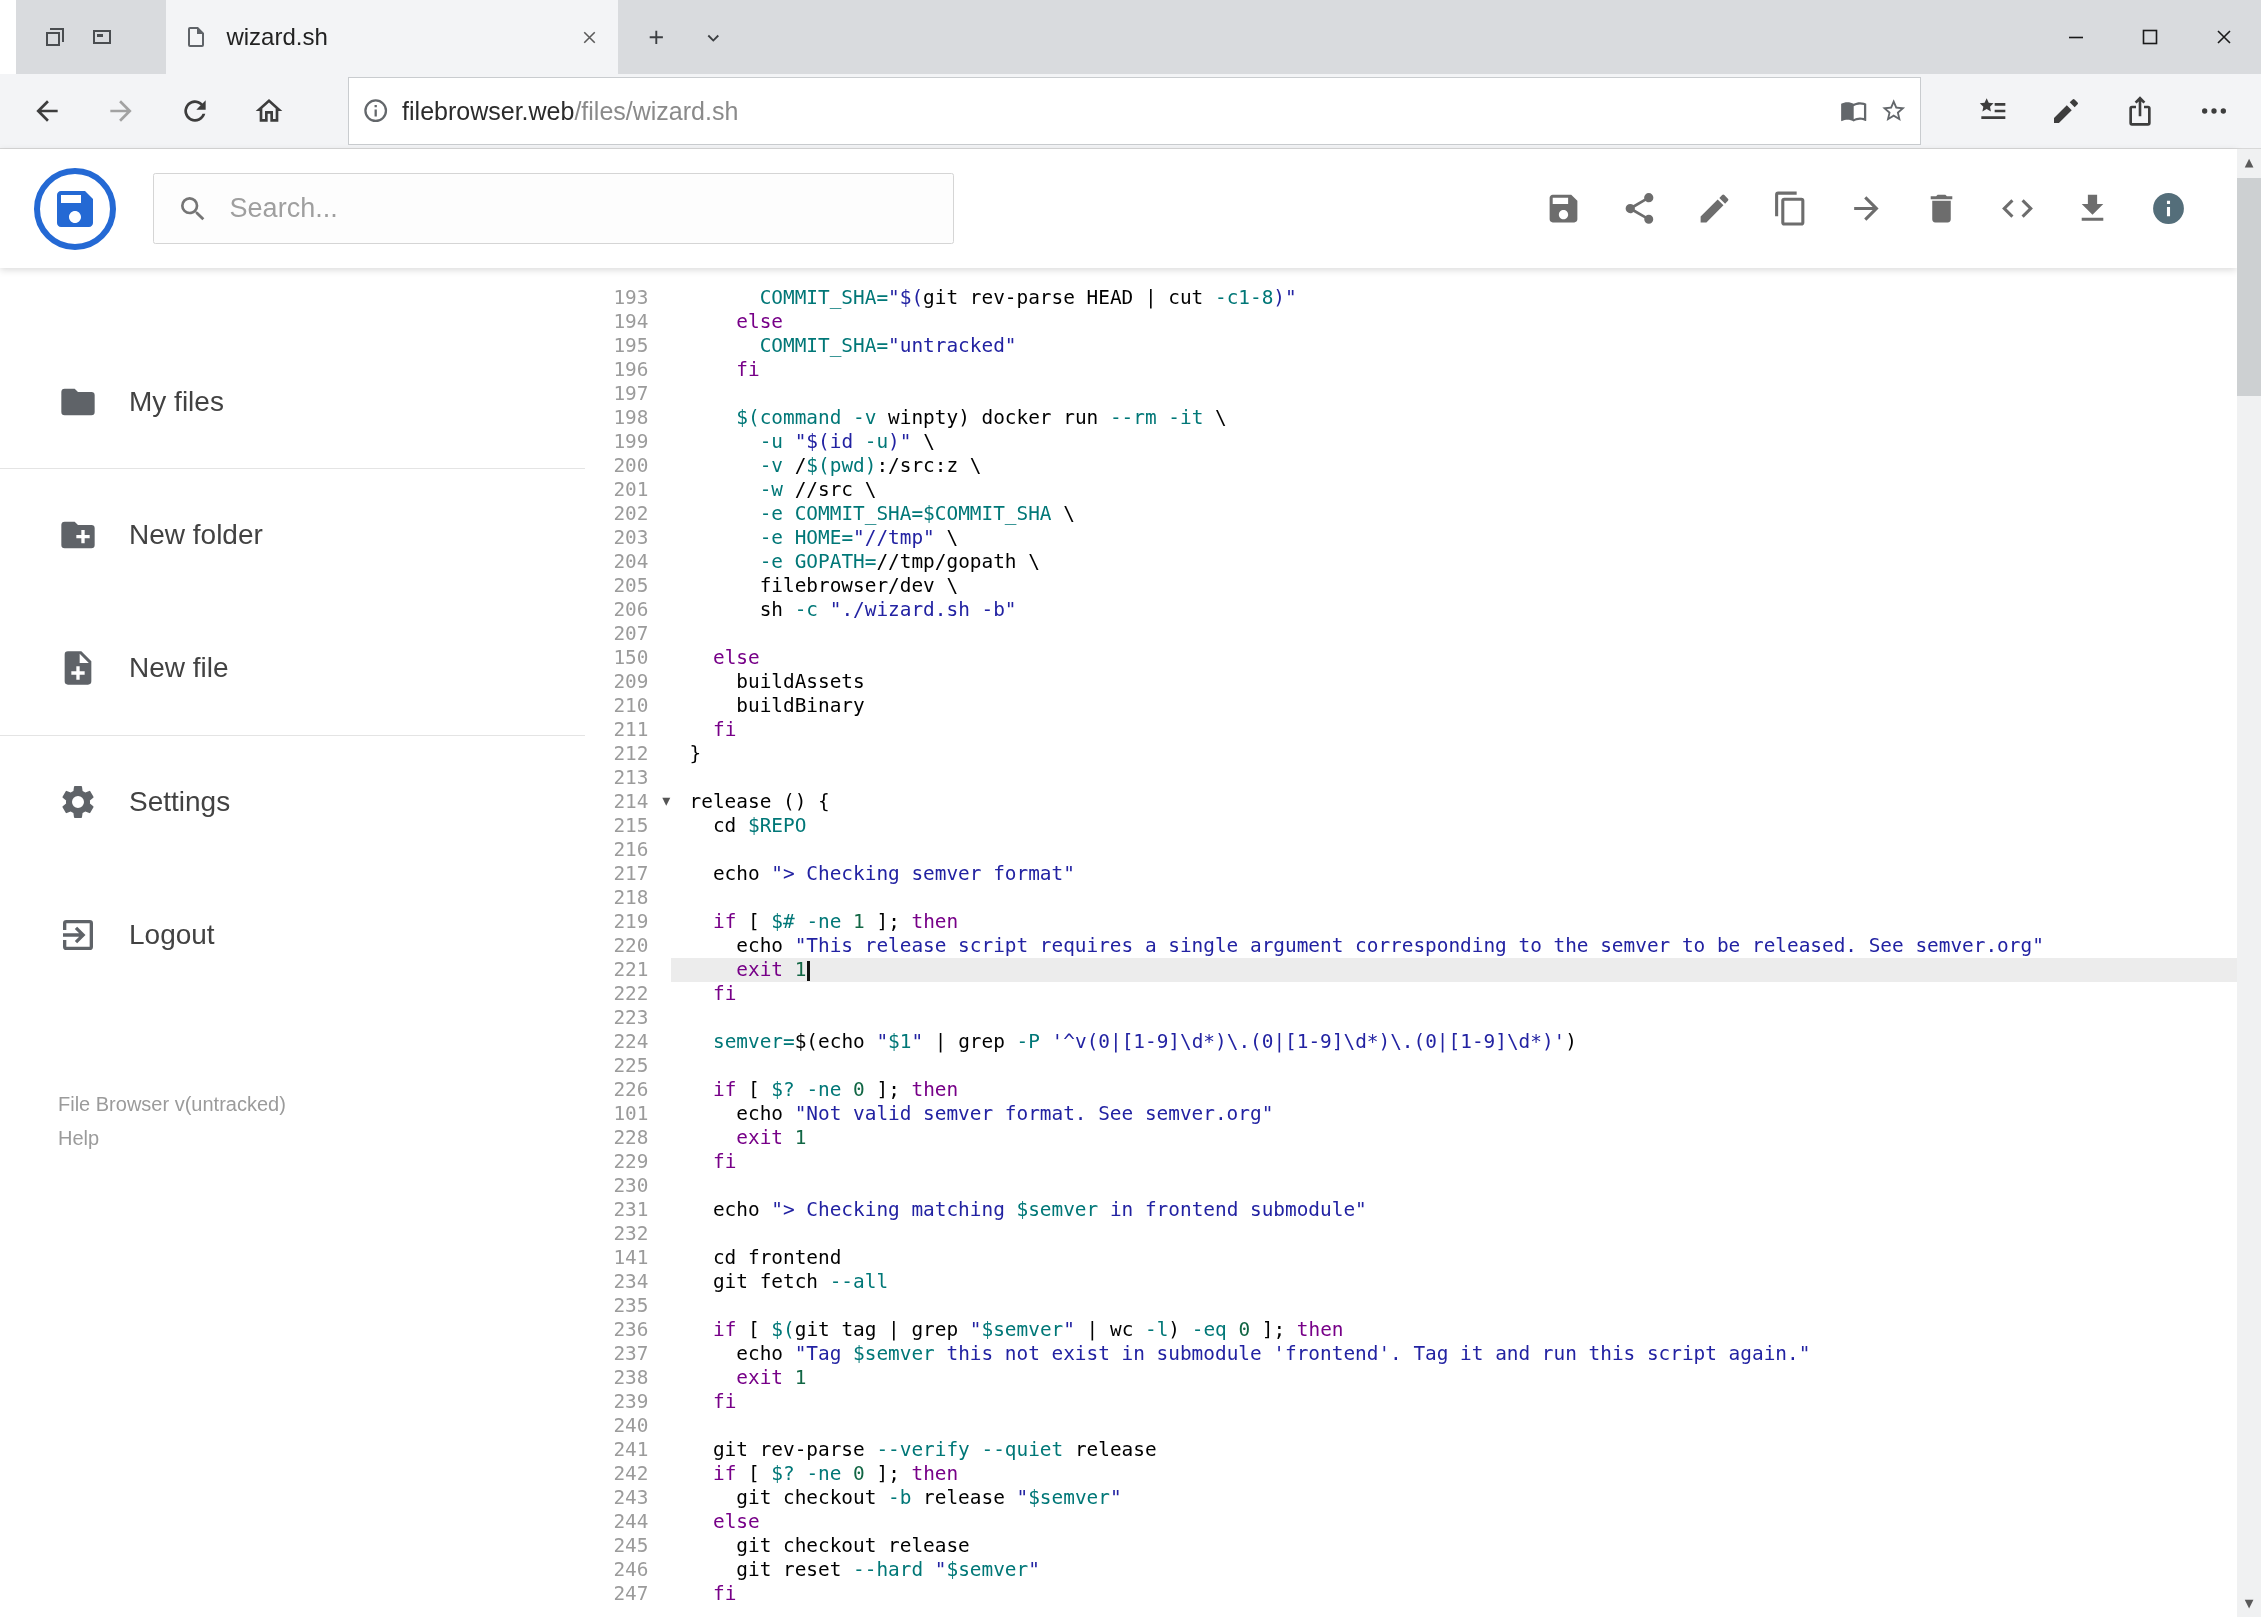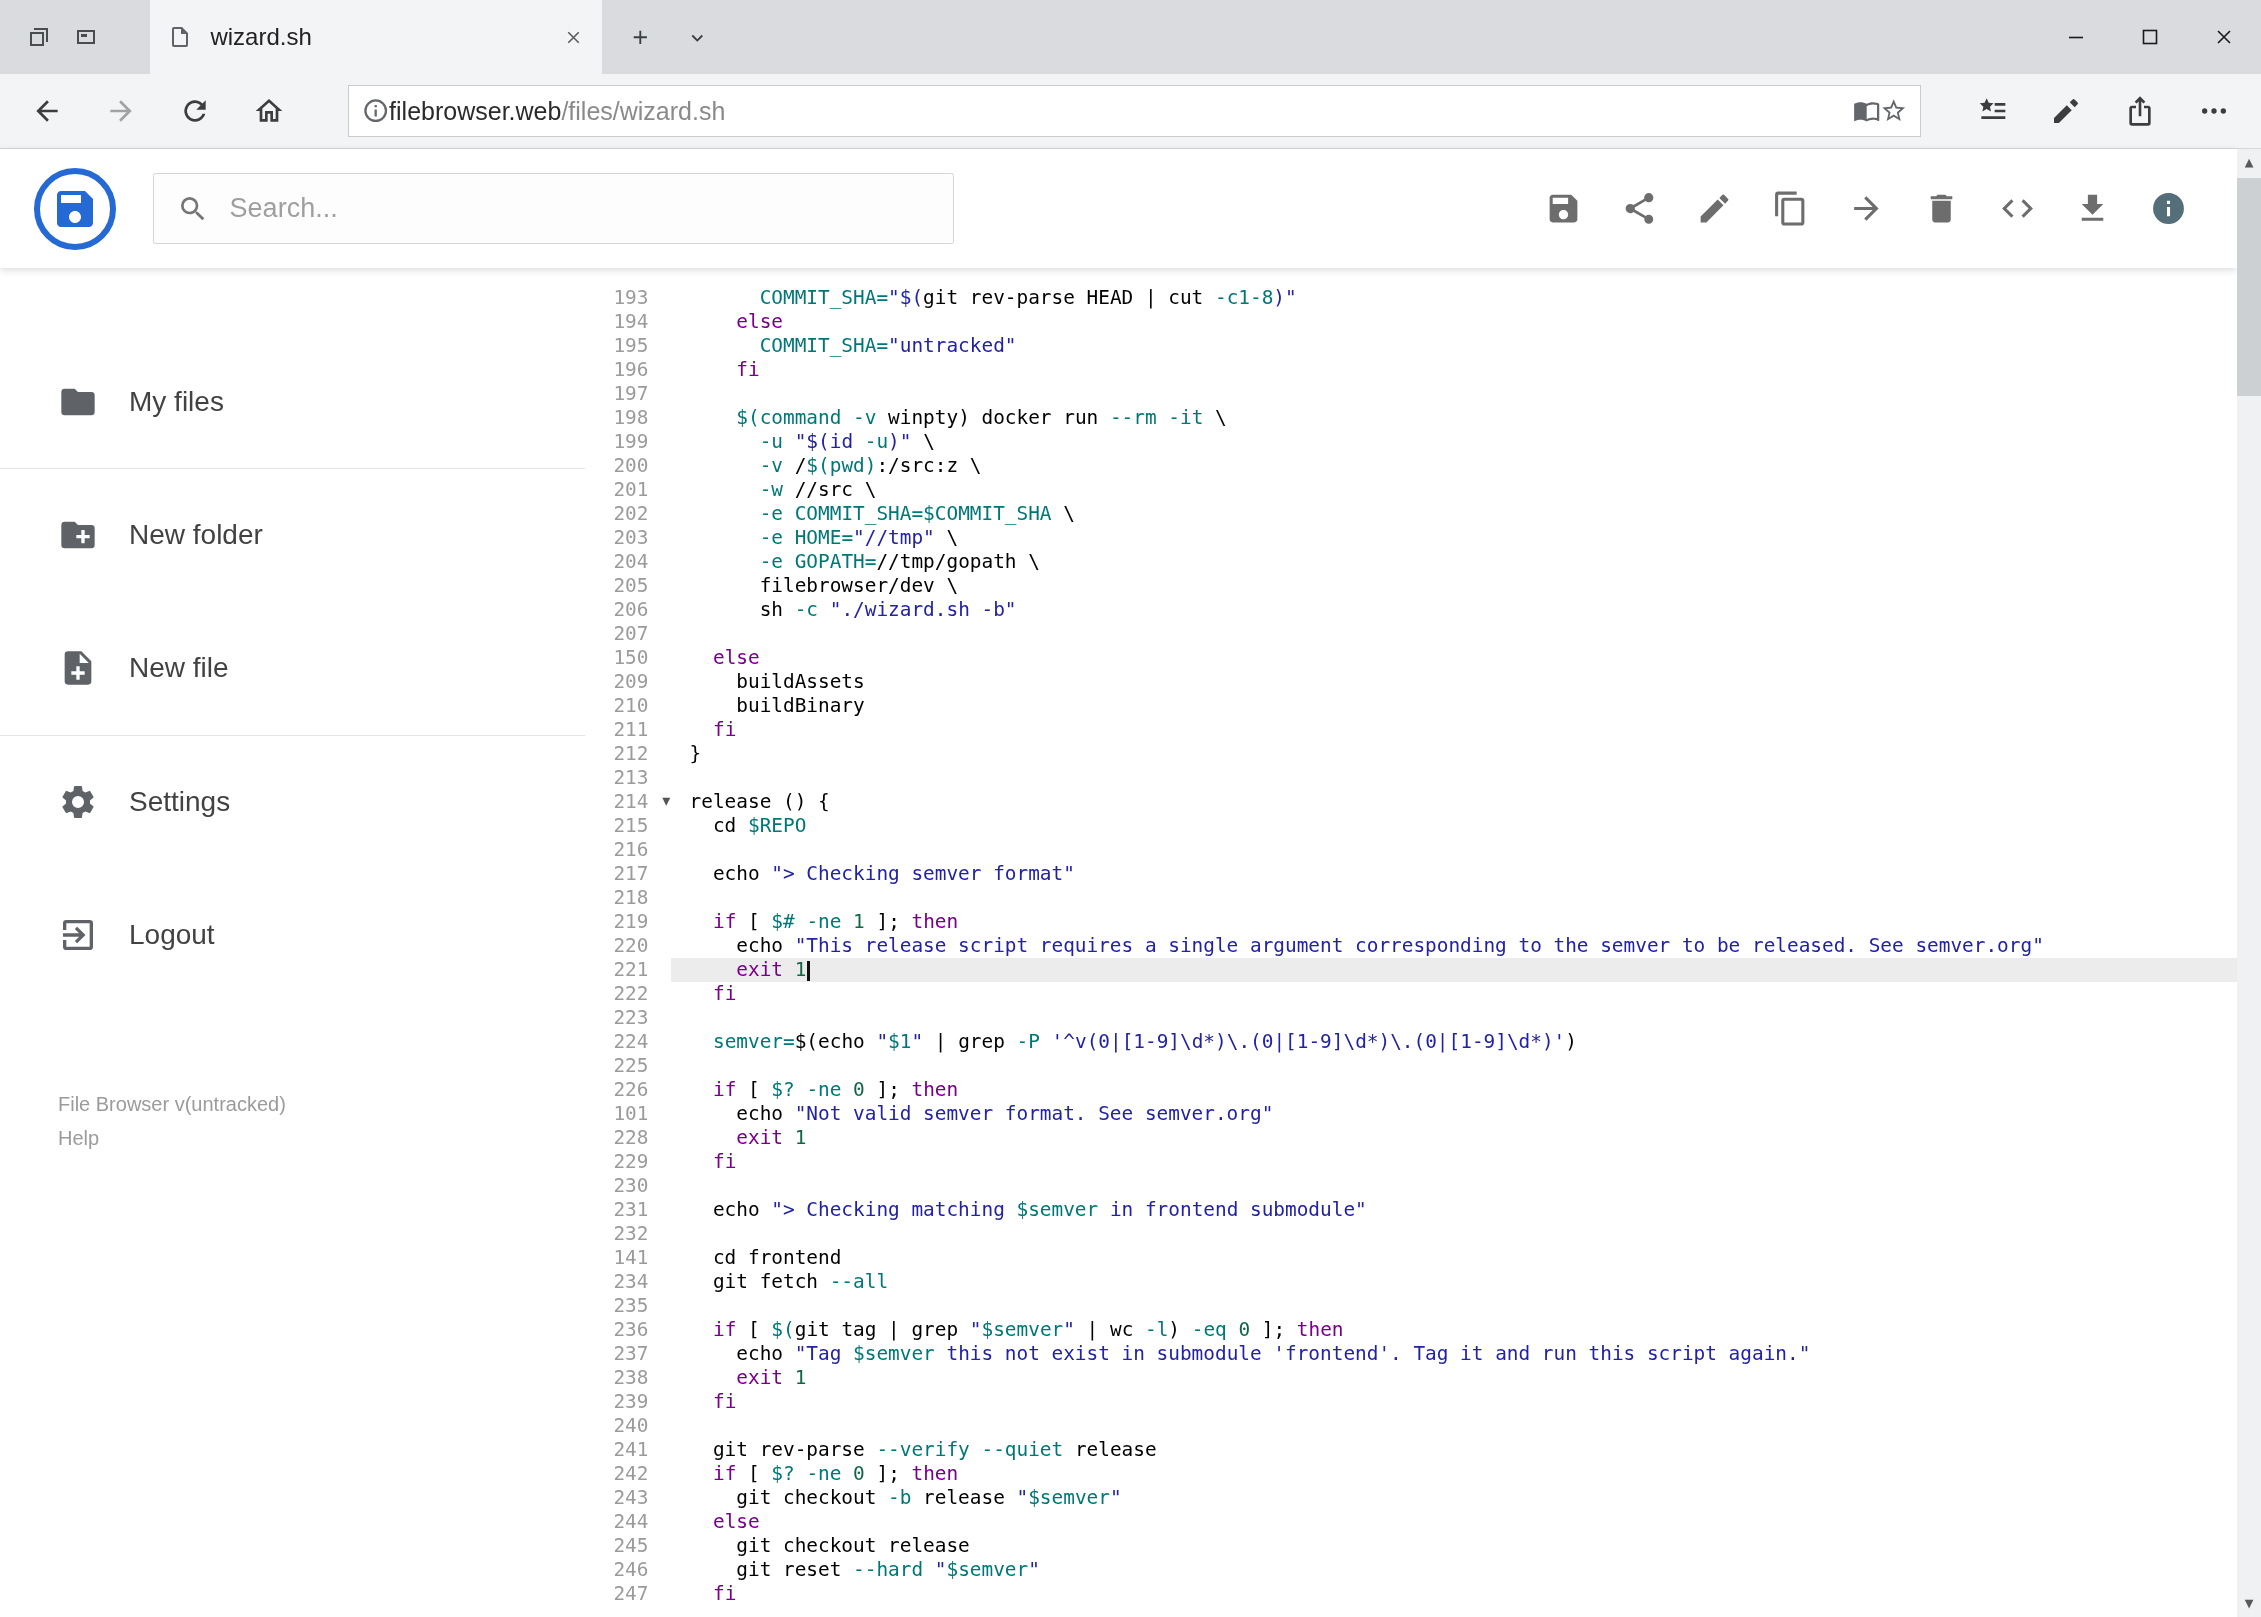--- a/index.html
+++ b/index.html
@@ -1,42 +1,42 @@
 <!DOCTYPE html>
 <html style="font-size:13px"><head>
 <meta charset="utf-8">
 <style>
   *{margin:0;padding:0;box-sizing:border-box}
   html,body{background:#fff}
   body{font-family:"Liberation Sans",sans-serif}
   .screen{position:relative;width:2261px;height:1617px;overflow:hidden;background:#fff}
 
   
-  .tabstrip{position:absolute;top:0;left:0;right:0;height:74px;background:#d9dbde;display:flex;align-items:center}
+  .tabstrip{position:absolute;top:0;left:16px;right:0;height:74px;background:#d9dbde;display:flex;align-items:center}
   .strip-icons{display:flex;padding-left:19.4px;gap:8px}
   .strip-ic{width:39px;height:48px;display:flex;align-items:center;justify-content:center;color:#4a4d50}
   .strip-ic svg{width:24px;height:24px}
   .tab{height:74px;width:452px;background:#f3f4f6;display:flex;align-items:center;padding:0 18px;margin-left:45px}
   .favicon{display:flex;color:#5f6368}
   .favicon svg{width:24px;height:24px}
   .tab-title{flex:1;font-size:24px;color:#222;margin-left:18px;white-space:nowrap;overflow:hidden}
   .tab-close{display:flex;color:#5a5a5a}
   .tab-close svg{width:21px;height:21px}
   .newtab-ic{width:39px;height:48px;margin-left:18px;display:flex;align-items:center;justify-content:center;color:#3c3f42}
   .newtab-ic svg{width:22.6px;height:22.6px}
   .win-controls{margin-left:auto;display:flex;height:74px}
   .wc{width:74px;height:74px;display:flex;align-items:center;justify-content:center;color:#1a1a1a}
   .wc svg{width:24px;height:24px}
 
   
   .navbar{position:absolute;top:74px;left:0;right:0;height:75px;background:#f3f4f6;border-bottom:1.6px solid #d8d8d8;display:flex;align-items:center;padding:0 9.7px}
   .nav-btn{width:74px;height:65px;display:flex;align-items:center;justify-content:center;color:#3d3d3d}
   .nav-btn svg{width:32px;height:32px}
   .nav-btn.disabled{color:#a2a2a2}
-  .addressbar{flex:1;height:52px;margin:0 34px 0 42px;background:#fff;border:1.6px solid #c9cccf;display:flex;align-items:center;padding:0 13px;}
+  .addressbar{flex:1;height:68px;margin:0 34px 0 42px;background:#fff;border:1.6px solid #c9cccf;display:flex;align-items:center;padding:0 13px;gap:13px}
   .addr-ic{display:flex;color:#63676b}
   .addr-ic svg{width:27.4px;height:27.4px}
   .url{flex:1;font-size:25px;color:#2b2b2b;white-space:nowrap;overflow:hidden}
   .url .path{color:#8a8a8a}
 
   
   .app-header{position:absolute;top:149px;left:0;width:2237px;height:119px;background:#fff;display:flex;align-items:center;box-shadow:0 2.4px 7.3px rgba(0,0,0,0.15);z-index:5}
   .logo{width:82px;height:82px;margin-left:34px;border-radius:50%;border:6.5px solid #2469d4;background:#fff;display:flex;align-items:center;justify-content:center;color:#2469d4}
   .logo svg{width:48px;height:48px}
   .searchbox{margin-left:37px;width:801px;height:71px;border:1.6px solid #d5d5d5;border-radius:2.4px;background:#fdfdfd;display:flex;align-items:center;padding:0 22.6px;gap:21px}

